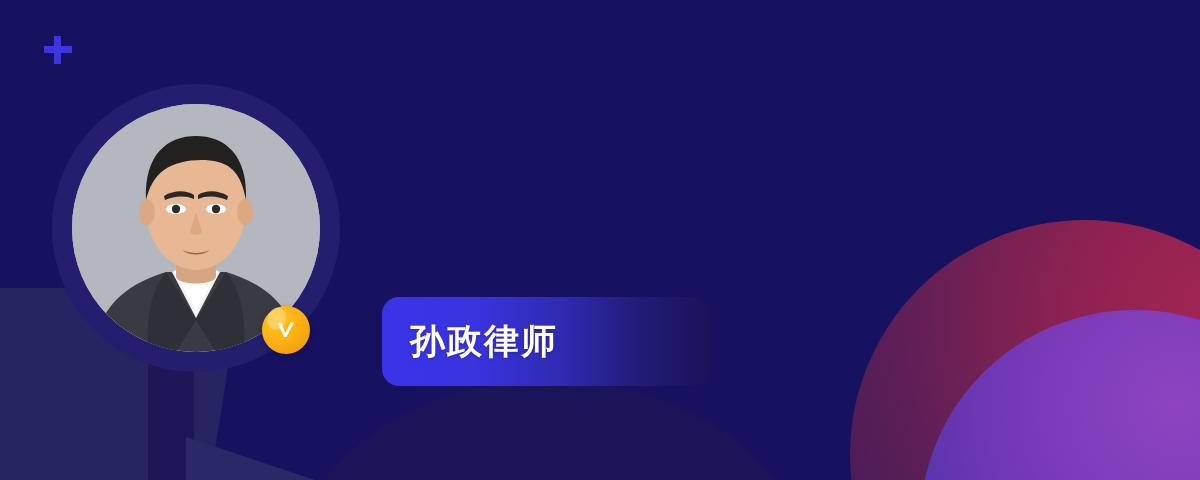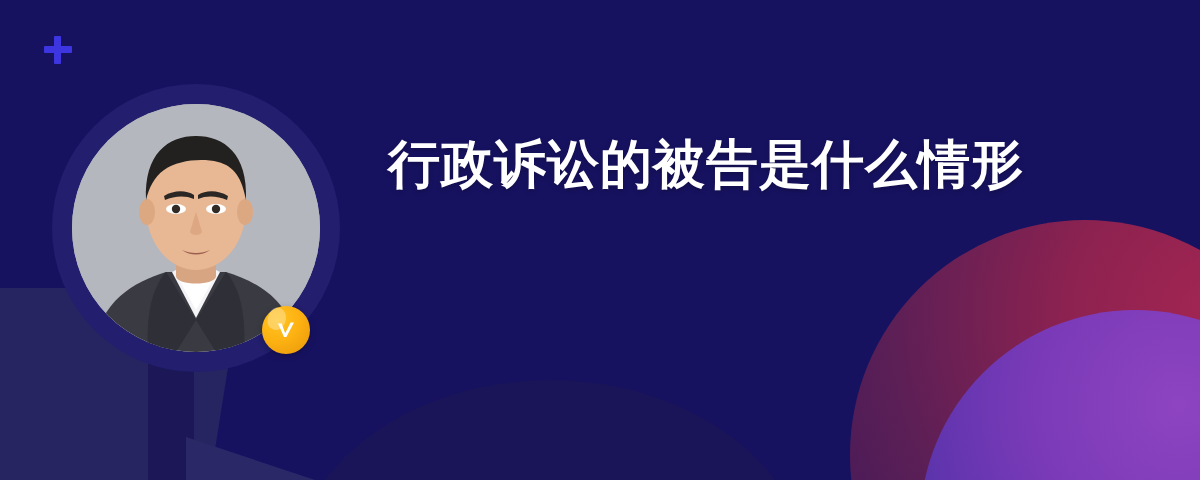--- a/index.html
+++ b/index.html
@@ -241,16 +241,18 @@
     </div>
 
     <div class="verified-badge">
       <span class="badge-shine"></span>
       <svg width="26" height="26" viewBox="0 0 26 26" aria-hidden="true">
         <path d="M5 6.5 L11 20 L13.4 20 L21 5.5 L17.6 5.5 L12.2 16.2 L8.6 6.5 Z" fill="#ffffff"></path>
       </svg>
     </div>
   </div>
 
-  <div class="title">行政诉讼的被告是什么情形</div>
-
+
+  <div class="name-chip">
+    <span class="name-chip-label">孙政律师</span>
+  </div>
 
 </div>
 
 </body></html>

